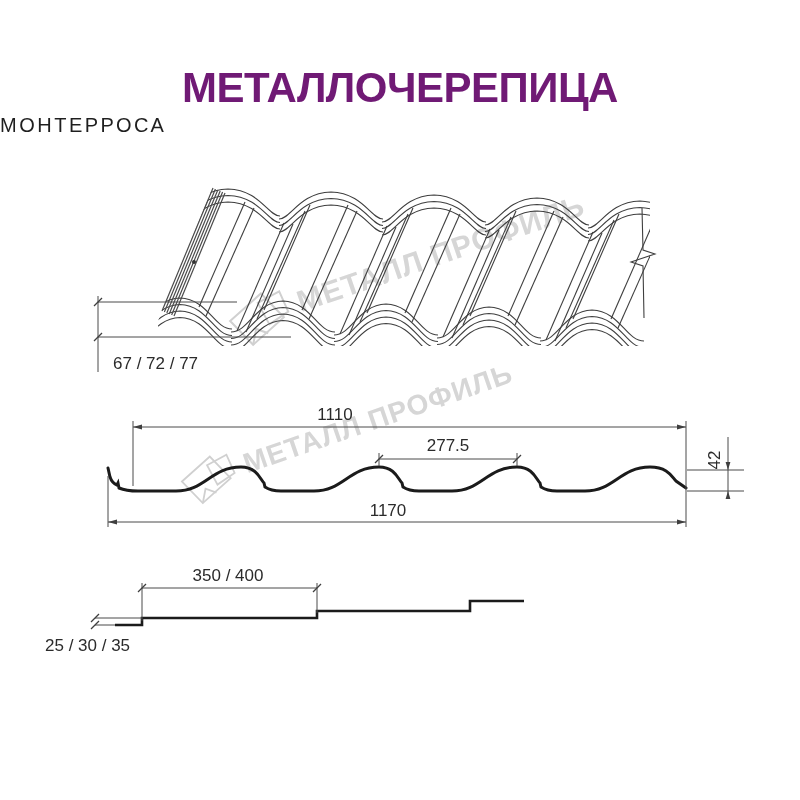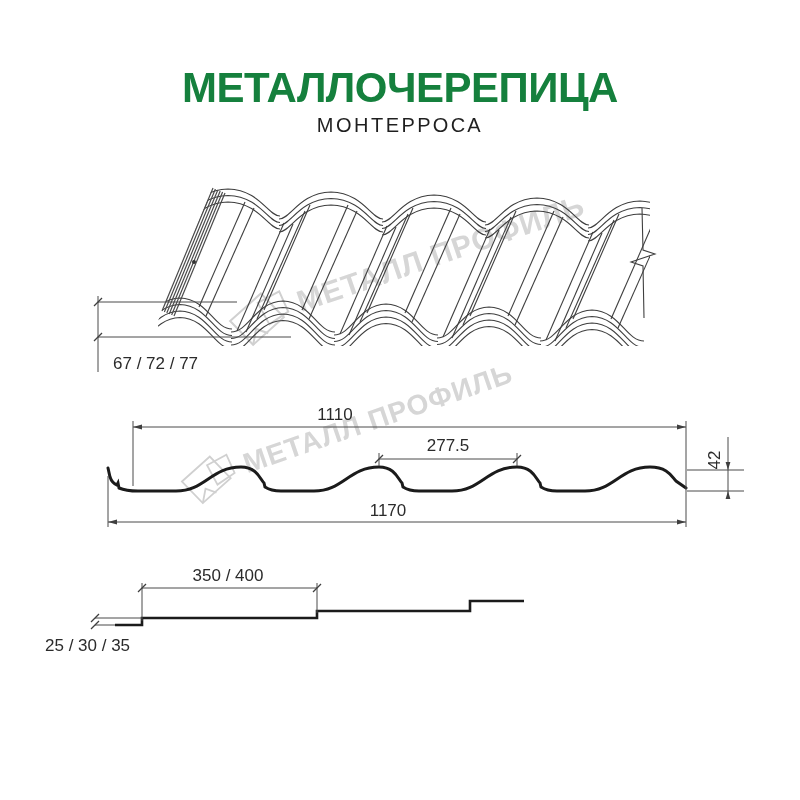--- a/index.html
+++ b/index.html
@@ -1,21 +1,21 @@
 <!DOCTYPE html>
 <html><head>
 <meta charset="utf-8">
 <style>
   html,body{margin:0;padding:0;background:#ffffff;}
   #page{position:relative;width:800px;height:800px;background:#ffffff;overflow:hidden;
         font-family:"Liberation Sans", sans-serif;}
   
   .title{position:absolute;left:0;top:64px;width:800px;text-align:center;
-         font-size:42px;font-weight:bold;letter-spacing:-0.5px;color:#15803d;}
-  .subtitle{position:absolute;left:0;top:114px;width:800px;text-align:center;
+         font-size:42px;font-weight:bold;letter-spacing:-0.5px;color:#701a75;}
+  .subtitle{position:absolute;left:0;top:114px;width:800px;text-align:left;
             font-size:20px;font-weight:400;letter-spacing:2.5px;color:#1f1f1f;}
   
   .watermark{position:absolute;display:flex;align-items:center;gap:10px;
              color:#d6d6d6;font-weight:bold;white-space:nowrap;pointer-events:none;}
   .watermark .wm-text{letter-spacing:1px;}
   #wm-top{left:228px;top:300px;font-size:30px;transform:rotate(-19deg);transform-origin:0 50%;}
   #wm-mid{left:180px;top:462px;font-size:28px;transform:rotate(-19deg);transform-origin:0 50%;}
   svg{position:absolute;left:0;top:0;}
   #drawing{z-index:3;}
   .wm-logo{position:static;}

